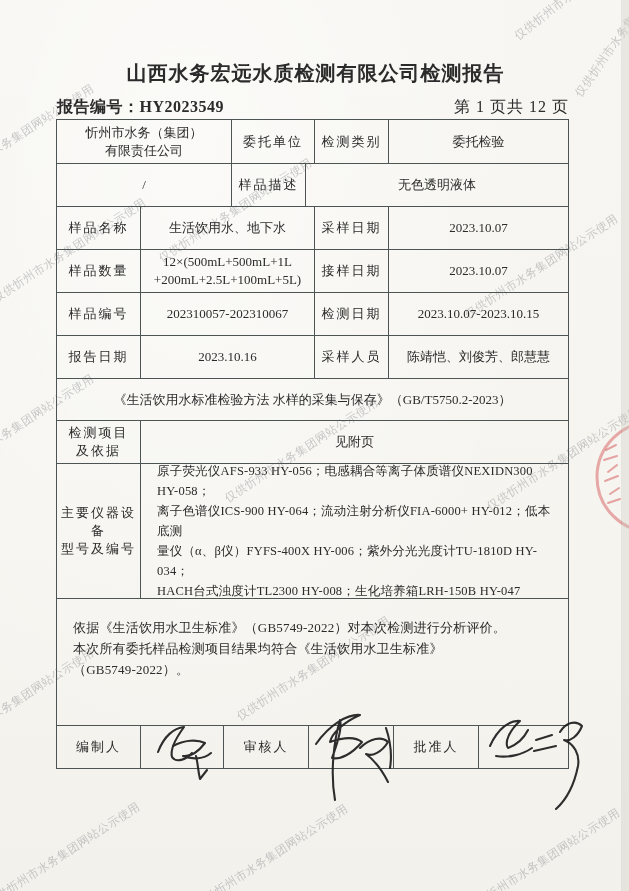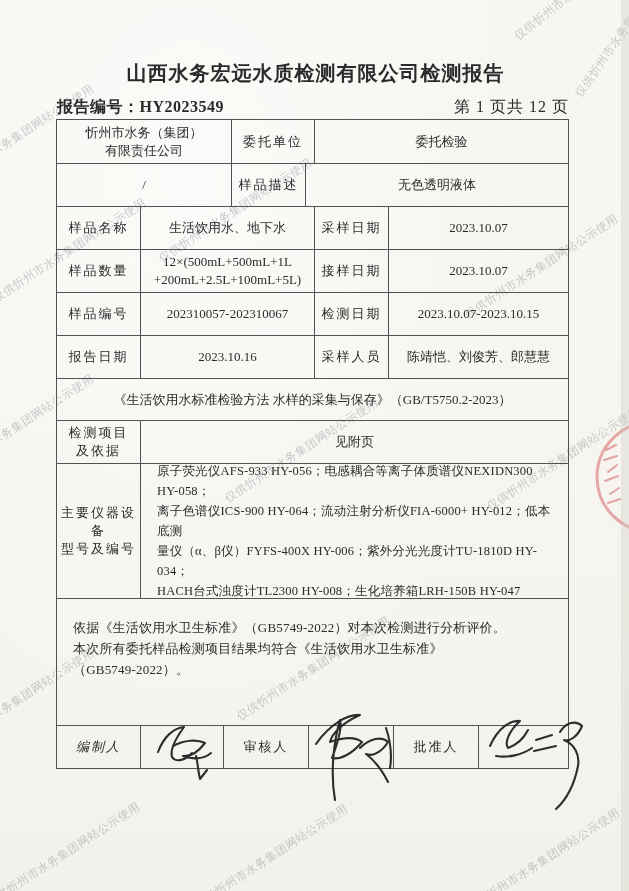--- a/index.html
+++ b/index.html
@@ -58,21 +58,21 @@
   .td { display:flex; align-items:center; justify-content:center; text-align:center; padding:2px 4px; line-height:18px; }
   .td + .td { border-left:1px solid var(--table-border); }
   .label { letter-spacing:2px; }
   .pre { white-space:pre-line; }
   .h43 { height:43px; } .h42 { height:42px; }
   .h135 { height:135px; } .h127 { height:127px; } .h44 { height:43px; }
   .c1 { width:83px; } .c2 { width:174px; } .c3 { width:74px; } .c4 { flex:1; }
   .wlabel { width:83px; } .wvalue { flex:1; }
   .left-text { justify-content:flex-start; text-align:left; padding:4px 16px; line-height:20px; font-size:12.5px; letter-spacing:0.2px; }
   .top-align { align-items:flex-start; padding-top:18px; font-size:13px; line-height:21px; }
-  .s1,.s2 { width:83px;font-style:italic; } .s3,.s4,.s5 { width:85px; } .s6 { flex:1; }
+  .s1,.s2 { width:83px; } .s3,.s4,.s5 { width:85px; } .s6 { flex:1; }
   
   .overlay { position:absolute; left:0; top:0; width:629px; height:891px; pointer-events:none; }
   .sig { stroke:#1d1d1d; stroke-width:2.1; fill:none; stroke-linecap:round; stroke-linejoin:round; opacity:0.92; }
   .stamp-arc { stroke:var(--stamp-red); fill:none; opacity:0.55; }
   .stamp-mark { stroke:var(--stamp-red); fill:none; opacity:0.6; stroke-width:2; stroke-linecap:round; }
   
   .page-edge-line { position:absolute; left:621px; top:0; width:1px; height:891px; background:rgba(90,90,90,0.10); }
   .page-edge-strip { position:absolute; left:622px; top:0; width:7px; height:891px; background:rgba(205,202,195,0.35); }
 </style>
 </head>
@@ -104,20 +104,21 @@
     </div>
     <div class="page-indicator">第 1 页共 12 页</div>
   </div>
 
   <div class="report-table">
 
     <div class="tr h43">
       <div class="td c2 pre">忻州市水务（集团）
 有限责任公司</div>
       <div class="td label c1">委托单位</div>
+      <div class="td label c3">检测类别</div>
       <div class="td c4">委托检验</div>
     </div>
 
     <div class="tr h43">
       <div class="td c2">/</div>
       <div class="td label c3">样品描述</div>
       <div class="td c4">无色透明液体</div>
     </div>
 
     <div class="tr h43">

